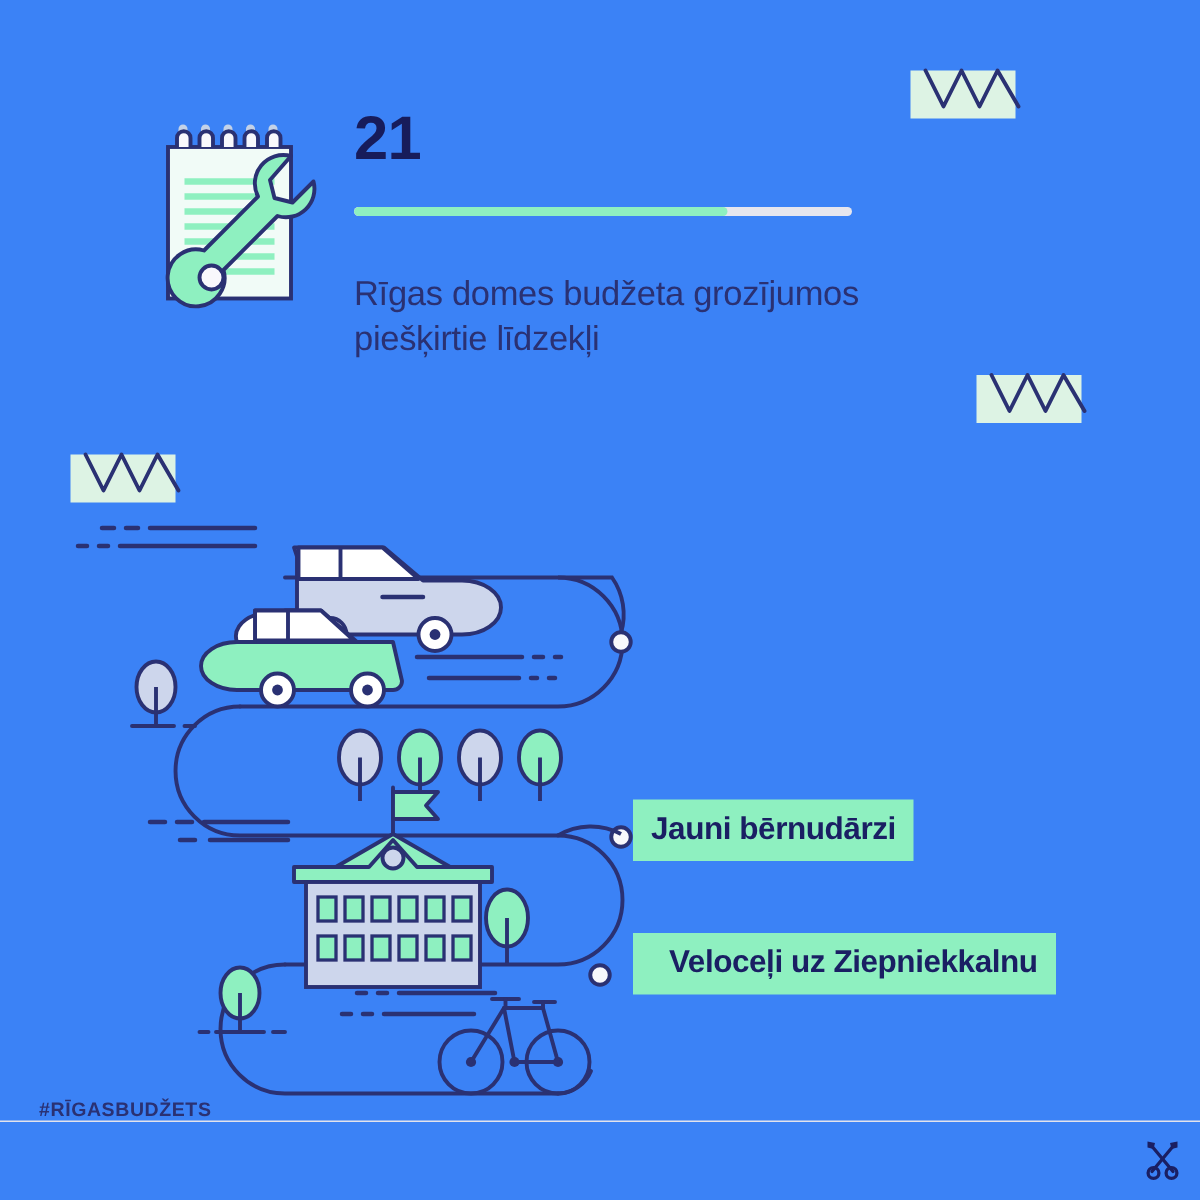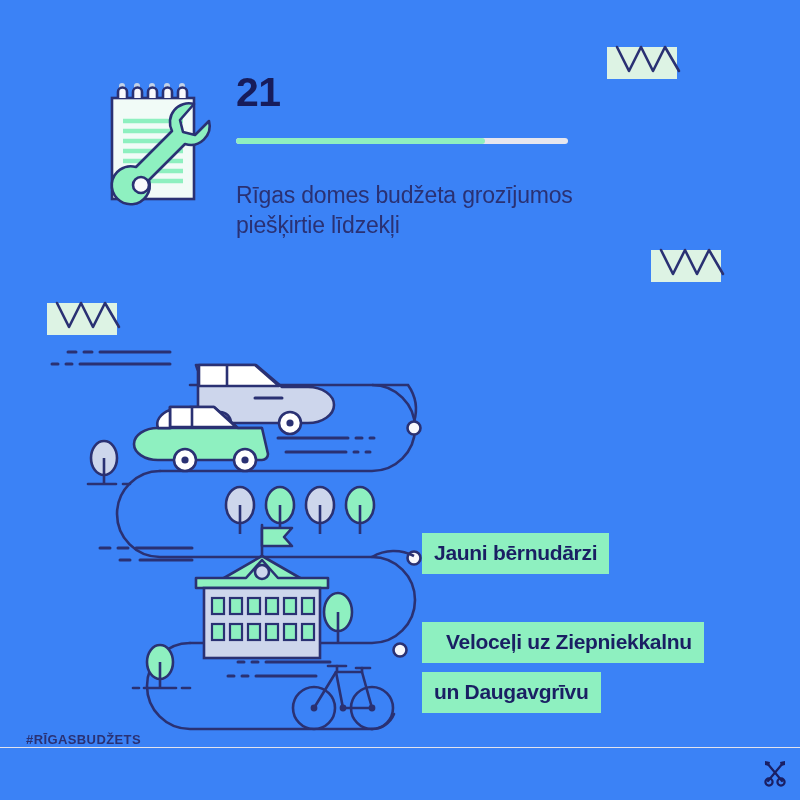--- a/index.html
+++ b/index.html
@@ -397,21 +397,20 @@
         <path d="M337 346 v6" stroke-width="2.6"></path>
         <path d="M356 348 h14" stroke-width="2.6"></path>
         <path d="M362 352 v-4" stroke-width="2.6"></path>
       </g>
 
     </svg>
   </div>
 
   <div class="chip" id="chip-2">Jauni bērnudārzi</div>
   <div class="chip" id="chip-3">Veloceļi uz Ziepniekkalnu</div>
-  <div class="chip" id="chip-4">un Daugavgrīvu</div>
 
   <div id="footer-rule"></div>
   <div id="footer-hashtag">#RĪGASBUDŽETS</div>
   <div id="footer-logo">
     <svg width="30" height="30" viewBox="0 0 30 30" fill="none" aria-hidden="true">
       <g stroke="#1a1f63" stroke-width="2.2" stroke-linecap="round">
         <line x1="7" y1="5" x2="22" y2="23"></line>
         <line x1="23" y1="5" x2="8" y2="23"></line>
       </g>
       <g fill="#1a1f63">

